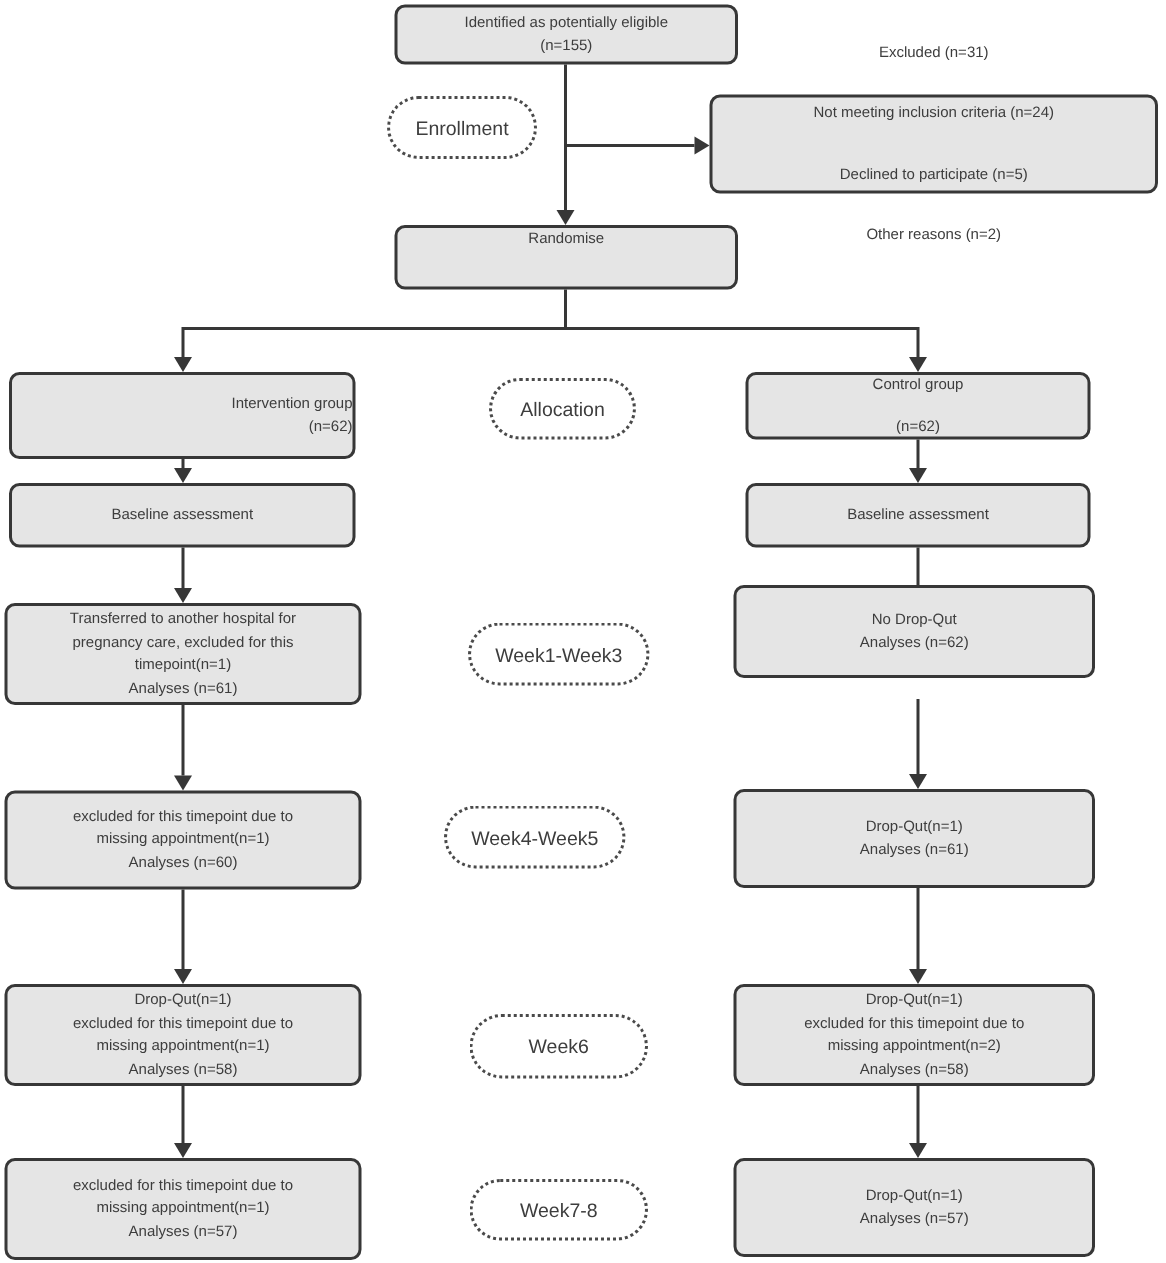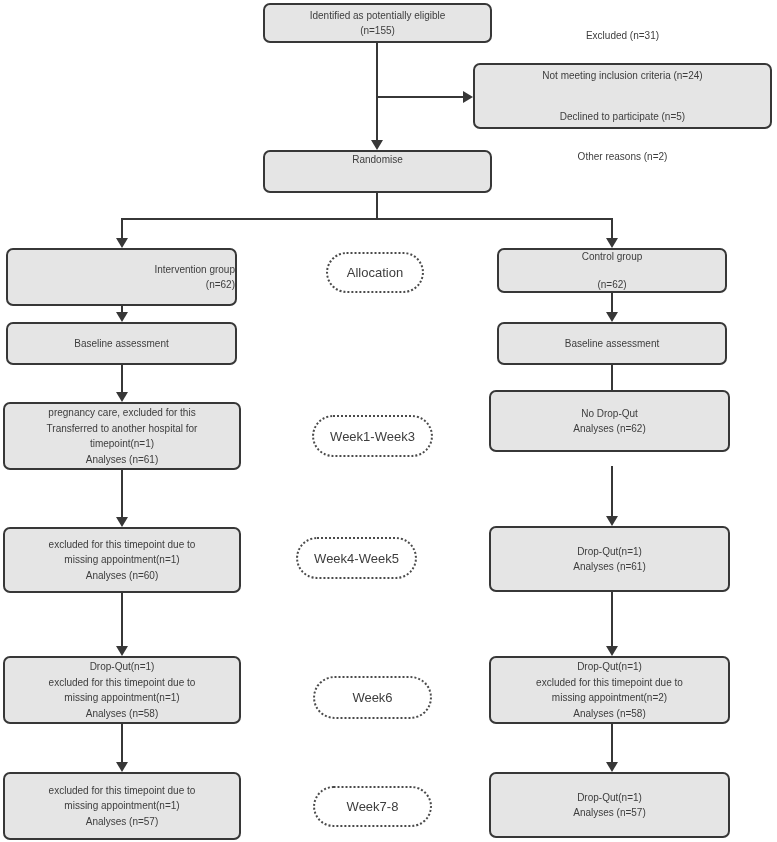--- a/index.html
+++ b/index.html
@@ -48,20 +48,23 @@
   <div class="vline arr" style="left:611px; top:293px; height:19px;"></div>
   <div class="vline arr" style="left:121px; top:365px; height:27px;"></div>
   <div class="vline arr" style="left:611px; top:365px; height:29px;"></div>
   <div class="vline arr" style="left:121px; top:470px; height:47px;"></div>
   <div class="vline arr" style="left:611px; top:466px; height:50px;"></div>
   <div class="vline arr" style="left:121px; top:593px; height:53px;"></div>
   <div class="vline arr" style="left:611px; top:592px; height:54px;"></div>
   <div class="vline arr" style="left:121px; top:724px; height:38px;"></div>
   <div class="vline arr" style="left:611px; top:724px; height:38px;"></div>
 
+  <div class="oval" style="left:258px; top:64px; width:100px; height:42px;">
+    <span class="ln">Enrollment</span>
+  </div>
   <div class="oval" style="left:326px; top:252px; width:98px; height:41px;">
     <span class="ln">Allocation</span>
   </div>
   <div class="oval" style="left:312px; top:415px; width:121px; height:42px;">
     <span class="ln">Week1-Week3</span>
   </div>
   <div class="oval" style="left:296px; top:537px; width:121px; height:42px;">
     <span class="ln">Week4-Week5</span>
   </div>
   <div class="oval" style="left:313px; top:676px; width:119px; height:43px;justify-content:flex-end;">
@@ -99,22 +102,22 @@
 
   <div class="box" style="left:6px; top:322px; width:231px; height:43px;">
     <div class="ln">Baseline assessment</div>
   </div>
 
   <div class="box" style="left:497px; top:322px; width:230px; height:43px;">
     <div class="ln">Baseline assessment</div>
   </div>
 
   <div class="box" style="left:3px; top:402px; width:238px; height:68px;">
+    <div class="ln">Transferred to another hospital for</div>
     <div class="ln">pregnancy care, excluded for this</div>
-    <div class="ln">Transferred to another hospital for</div>
     <div class="ln">timepoint(n=1)</div>
     <div class="ln">Analyses (n=61)</div>
   </div>
 
   <div class="box" style="left:489px; top:390px; width:241px; height:62px;">
     <div class="ln">No Drop-Qut</div>
     <div class="ln">Analyses (n=62)</div>
   </div>
 
   <div class="box" style="left:3px; top:527px; width:238px; height:66px;">

